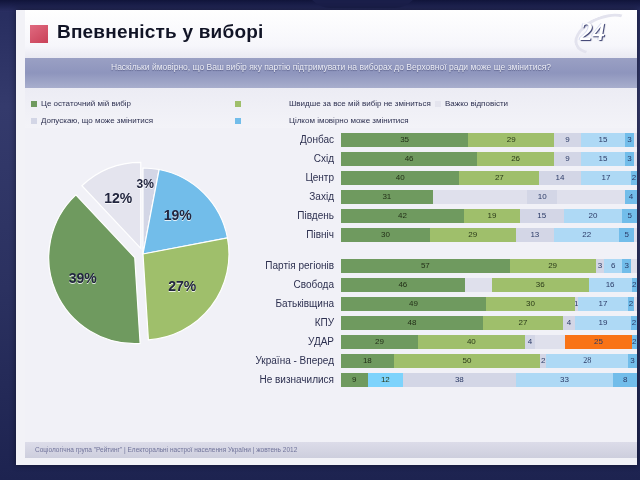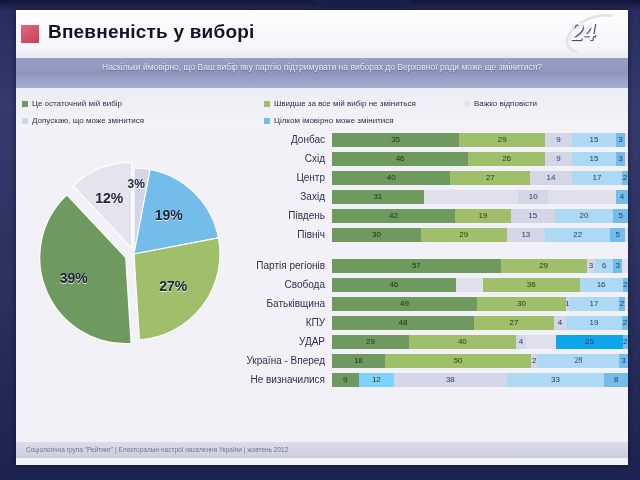--- a/index.html
+++ b/index.html
@@ -21,20 +21,21 @@
   .top-blob{
     position:absolute;left:305px;top:-18px;width:115px;height:26px;
     background:#1a1f4a;border-radius:0 0 40px 40px;opacity:.95;
   }
   
   .slide{
     position:absolute;left:16px;top:10px;width:612px;height:455px;
     background:#f2f2f7;
     box-shadow:0 0 6px rgba(0,0,0,.45);
     overflow:hidden;
+    padding-left:9px;
   }
   
   .header{
     position:relative;height:48px;
     background:linear-gradient(180deg,#ffffff 0%,#f6f6fb 75%,#e9e9f2 100%);
   }
   .hdr-square{
     position:absolute;left:5px;top:15px;width:18px;height:18px;
     background:#d9566f;
     background:linear-gradient(145deg,#e06a80,#c94158);
@@ -67,22 +68,22 @@
     text-shadow:0 1px 1px rgba(40,45,90,.55);
   }
   
   .legend{
     position:relative;height:40px;padding:7px 0 0 6px;box-sizing:border-box;
     background:linear-gradient(180deg,#ececf4 0%,#f3f3f8 100%);
   }
   .lg-row{display:flex;height:17px;align-items:center;}
   .lg-item{display:flex;align-items:center;font-size:8px;color:#2d3050;}
   .lg-sw{width:6px;height:6px;margin-right:4px;flex:0 0 auto;}
-  .lg-a{width:242px;}
-  .lg-b{width:200px;}
+  .lg-a{width:204px;}
+  .lg-b{width:200px;gap:44px;}
   .lg-c{width:auto;}
   
   .body{position:relative;height:330px;background:#f1f1f7;}
   
   .pie-wrap{position:absolute;left:6px;top:8px;width:220px;height:250px;}
   .pie-svg{position:absolute;left:0;top:0;}
   .pie-lbl{
     position:absolute;font-size:14px;font-weight:bold;color:#22263f;
     text-shadow:0 1px 0 rgba(255,255,255,.8);
   }
@@ -387,21 +388,21 @@
               <div class="bbar">
                 <div class="seg" style="width: 29%; background: rgb(111, 154, 95); color: rgb(35, 48, 24);">
                   <span class="seg-v">29</span>
                 </div>
                 <div class="seg" style="width: 40%; background: rgb(159, 191, 107); color: rgb(42, 58, 24);">
                   <span class="seg-v">40</span>
                 </div>
                 <div class="seg" style="width: 4%; background: rgb(211, 214, 230); color: rgb(43, 58, 102);">
                   <span class="seg-v">4</span>
                 </div>
-                <div class="seg" style="width: 25%; background: #0ea5e9; color: rgb(43, 58, 102); margin-left: 30px;">
+                <div class="seg" style="width: 25%; background: #f97316; color: rgb(43, 58, 102); margin-left: 30px;">
                   <span class="seg-v">25</span>
                 </div>
                 <div class="seg" style="width: 2%; background: rgb(114, 189, 234); color: rgb(43, 58, 102);">
                   <span class="seg-v">2</span>
                 </div>
               </div>
             </div>
             <div class="brow">
               <div class="blabel">Україна - Вперед</div>
               <div class="bbar">

